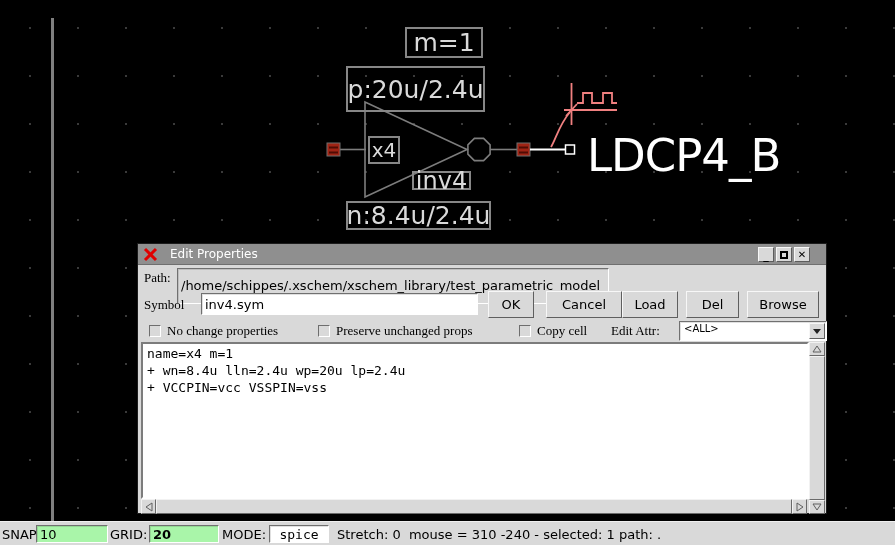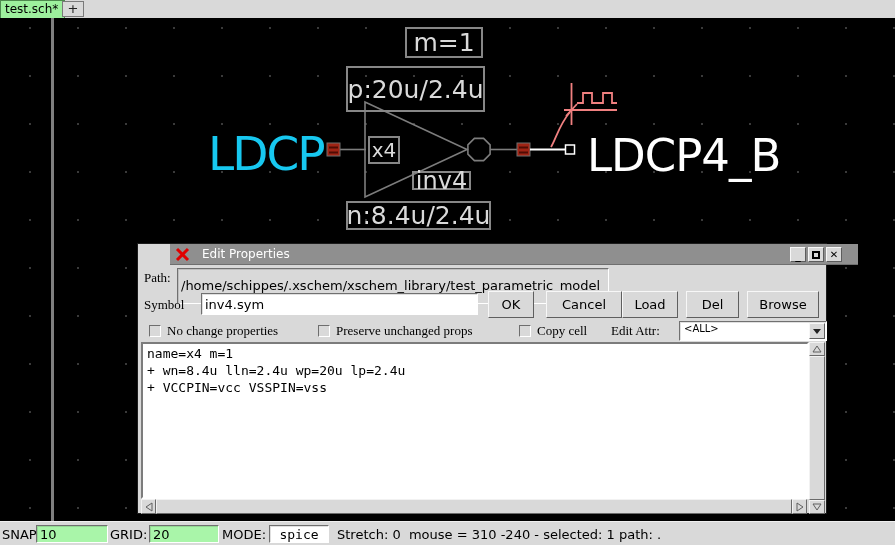--- a/index.html
+++ b/index.html
@@ -31,21 +31,21 @@
   .box-n    { left:346px; top:183px; width:145px; height:29px; font-size:25px; }
   .net-in  { position:absolute; left:208px; top:112px; font-size:47px; line-height:1;
              color:#17c8f0; letter-spacing:-2px; white-space:nowrap; }
   .net-out { position:absolute; left:587px; top:115px; font-size:45px; line-height:1;
              color:#ffffff; letter-spacing:-1px; white-space:nowrap; }
 
   
   .dialog { position:absolute; left:137px; top:243px; width:690px; height:271px;
             background:#d9d9d9; border:1px solid #1c1c1c; }
   .titlebar { position:absolute; top:0; left:0; width:100%; height:21px; background:#8f8f8f;
-              border-bottom:1px solid #6f6f6f;margin-left:32px; }
+              border-bottom:1px solid #6f6f6f; }
   .titlebar .logo { position:absolute; left:5px; top:3px; }
   .title-text { position:absolute; left:32px; top:3px; font-size:12px; color:#fff; }
   .win-btn { position:absolute; top:3px; width:16px; height:15px; background:#d9d9d9;
              border:1px solid; border-color:#f7f7f7 #5c5c5c #5c5c5c #f7f7f7;
              display:flex; align-items:center; justify-content:center; }
   .btn-min { right:52px; } .btn-max { right:34px; } .btn-close { right:16px; }
   .glyph-min { font-size:11px; font-weight:bold; line-height:4px; margin-top:2px; color:#000; }
   .glyph-max { width:8px; height:8px; border:2px solid #000; }
   .glyph-close { font-size:10px; font-weight:bold; color:#000; }
 
@@ -101,34 +101,30 @@
              border:1px solid; border-color:#f2f2f2 #6a6a6a #6a6a6a #f2f2f2; }
 
   
   .statusbar { position:absolute; left:0; top:521px; width:895px; height:24px;
                background:#d9d9d9; border-top:1px solid #efefef; }
   .sb-label { position:absolute; top:5px; font-size:13px; color:#000; white-space:pre; }
   .snap-l { left:2px; } .grid-l { left:110px; } .mode-l { left:222px; }
   .sb-field { position:absolute; top:3px; height:18px; font-size:13px; padding:0 3px;
               font-family:"DejaVu Sans", sans-serif; outline:none; }
   .snap-f { left:36px;  width:72px; background:#a9f5a9; }
-  .grid-f { left:149px; width:70px; background:#a9f5a9; }
+  .grid-f { left:149px; width:70px; background:#a9f5a9;font-weight:bold; }
   .mode-f { left:269px; width:60px; background:#ffffff; text-align:center;
             font-family:"DejaVu Sans Mono", monospace; }
   .info-t { left:337px; }
 </style>
 </head>
 <body>
 
 <div class="root">
 
-  <div class="tabbar">
-    <div class="tab">test.sch*</div>
-    <div class="plus-btn">+</div>
-  </div>
 
   <div class="canvas">
     <div class="vline"></div>
 
     <svg class="schem-svg" viewBox="0 0 895 503" xmlns="http://www.w3.org/2000/svg">
 
       <polygon points="365,84 365,179 467,131.5" fill="none" stroke="#7d7d7d" stroke-width="1.6"></polygon>
 
       <polygon points="490.1,136.1 483.6,142.6 474.4,142.6 467.9,136.1 467.9,126.9 474.4,120.4 483.6,120.4 490.1,126.9" fill="none" stroke="#7d7d7d" stroke-width="1.6"></polygon>
 
@@ -150,21 +146,20 @@
       <line x1="564" y1="92" x2="617" y2="92" stroke="#f08080" stroke-width="1.8"></line>
       <line x1="566" y1="98" x2="577" y2="86" stroke="#f08080" stroke-width="1.8"></line>
       <path d="M577,85 L583,85 583,75 592,75 592,85 603,85 603,75 612,75 612,85 617,85" fill="none" stroke="#f08080" stroke-width="1.8"></path>
     </svg>
 
     <div class="sbox box-m">m=1</div>
     <div class="sbox box-p">p:20u/2.4u</div>
     <div class="sbox box-x4">x4</div>
     <div class="sbox box-inv4">inv4</div>
     <div class="sbox box-n">n:8.4u/2.4u</div>
-    <div class="net-in">LDCP</div>
     <div class="net-out">LDCP4_B</div>
   </div>
 
   <div class="dialog">
     <div class="titlebar">
       <svg class="logo" width="15" height="15">
         <path d="M2,2 L13,13 M13,2 L2,13" stroke="#e00000" stroke-width="3" fill="none"></path>
       </svg>
       <span class="title-text">Edit Properties</span>
       <div class="win-btn btn-min">

